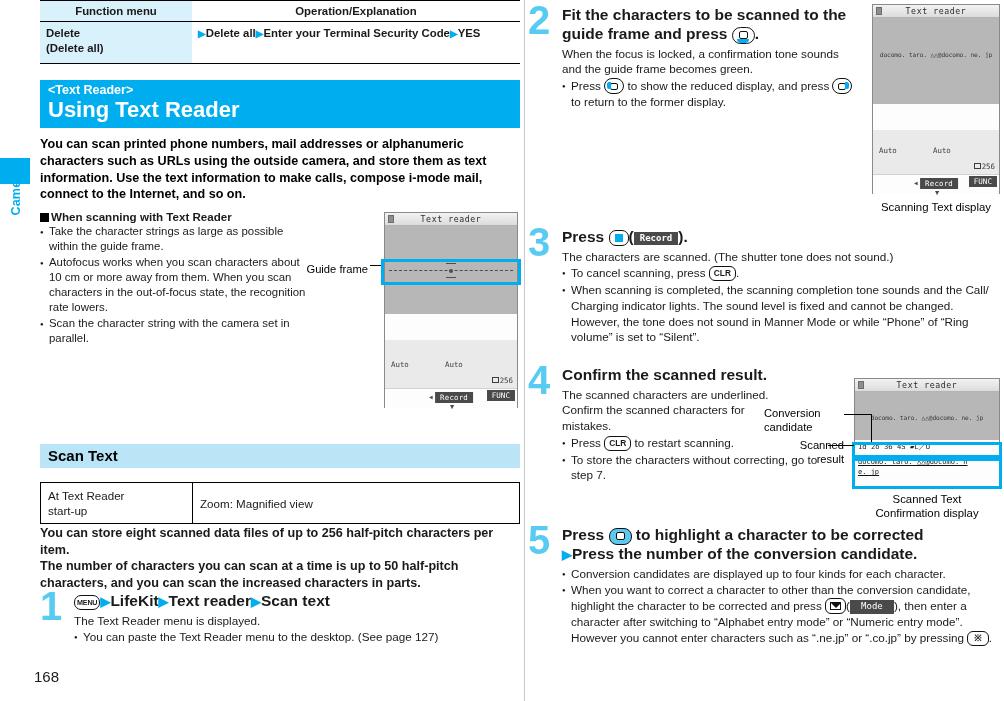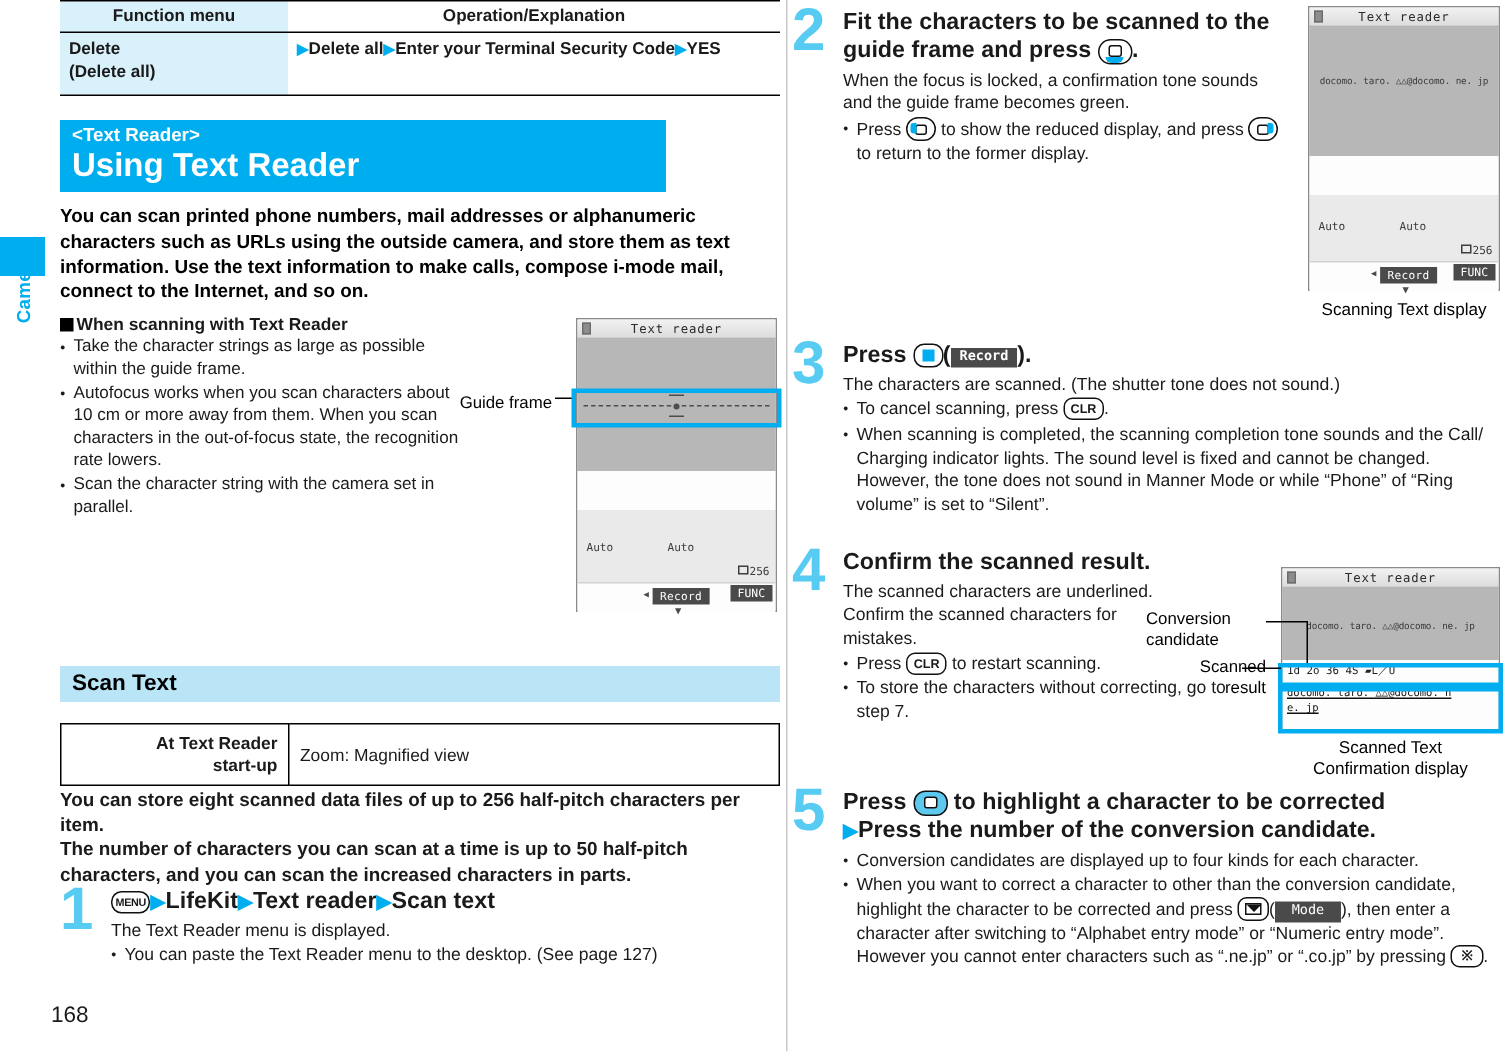--- a/index.html
+++ b/index.html
@@ -44,21 +44,21 @@
   .fn-table th.c1{ width:152px; background:#d8f1fb; }
   .fn-table th.c2{ width:328px; background:#ffffff; }
   .fn-table td{ padding:4px 4px 6px 6px; vertical-align:top; border-bottom:1.6px solid #000; }
   .fn-table td.c1{ background:#d8f1fb; font-weight:bold; line-height:1.35; }
   .fn-table td.c2{ background:#ffffff; font-weight:bold; line-height:1.35; }
   .tri{ color:#00AEEF; font-size:10px; }
 
   
   .title-banner{
     margin-top:16px; background:#00AEEF; color:#fff;
-    padding:3px 8px 5px 8px; width:404px;
+    padding:3px 8px 5px 8px; width:480px;
   }
   .title-banner .sub{ font-size:12.5px; font-weight:bold; line-height:1.25; }
   .title-banner .main{ font-size:22px; font-weight:bold; line-height:1.12; margin-top:0px; }
 
   .intro{
     margin-top:8px; width:480px; font-size:12.6px; font-weight:bold;
     line-height:1.33; color:#000;
   }
 
   
@@ -149,21 +149,21 @@
 
   
   .sec-bar{
     width:480px; background:#b9e5f7; color:#000;
     font-size:15px; font-weight:bold; padding:3px 8px 4px 8px;
   }
 
   
   .s-table{ border-collapse:collapse; width:480px; font-size:11.6px; margin-top:5px; }
   .s-table td{ border:1px solid #000; padding:5px 7px; vertical-align:middle; }
-  .s-table td.k{ width:152px; text-align:right; line-height:1.3;font-weight:bold; }
+  .s-table td.k{ width:152px; text-align:left; line-height:1.3; }
   .s-table td.v{ }
 
   .body-bold{ margin-top:7px; width:480px; font-size:12.6px; font-weight:bold; line-height:1.33; }
 
   
   .step{ position:relative; padding-left:34px; }
   .step-num{
     position:absolute; left:0; top:-6px;
     font-size:40px; font-weight:bold; color:#58CBF2;
     font-family:"Liberation Sans", sans-serif; line-height:1;

